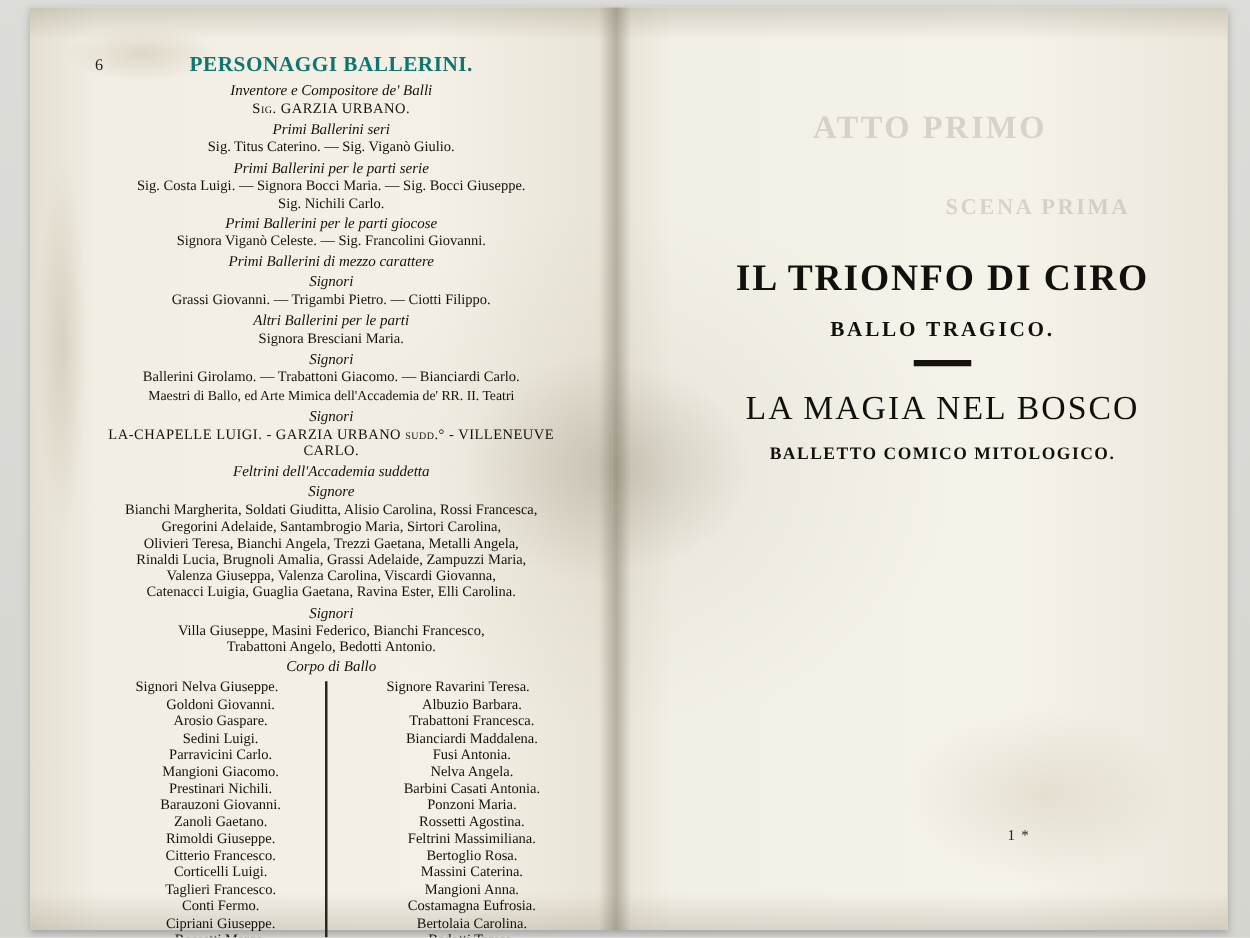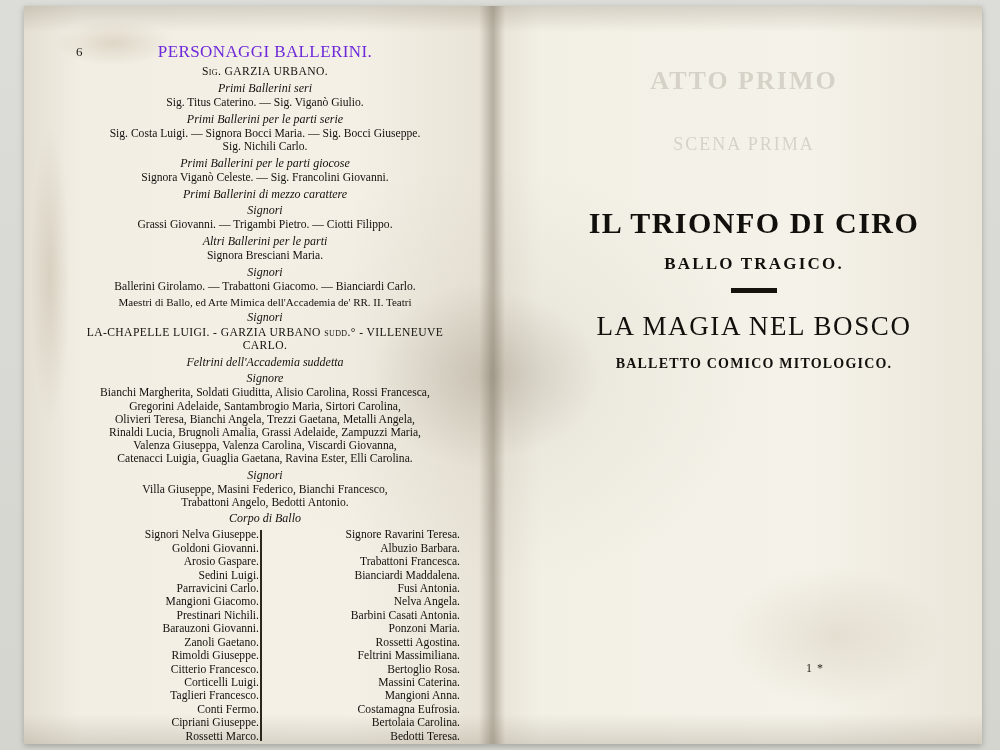--- a/index.html
+++ b/index.html
@@ -86,22 +86,22 @@
     position: absolute;
     left: 52px;
     top: 38px;
     font-size: 13px;
     color: #201c16;
   }
   .head-title {
     font-size: 17px;
     letter-spacing: 1.1px;
     margin: 6px 0 3px 0;
-    font-weight: 400;
-    color: #6d28d9;
+    font-weight: 700;
+    color: #0f766e;
   }
   .ital {
     font-style: italic;
     font-size: 12px;
     margin: 2px 0 1px 0;
   }
   .ital-sm {
     font-size: 11px;
     margin: 2px 0 0 0;
     text-align: center;
@@ -125,21 +125,21 @@
     justify-content: space-between;
     text-align: left;
     font-size: 11.4px;
     line-height: 1.16;
   }
   .corpo-col {
     width: 49%;
   }
   .corpo-col.first { padding-left: 2px; }
   .corpo-col.second { padding-left: 14px; }
-  .corpo-col .line { text-align: right; }
+  .corpo-col .line { text-align: center; }
   .corpo-col .line.indent { padding-left: 22px; }
   .corpo-divider {
     position: absolute;
     left: 190px;
     top: 2px;
     bottom: 2px;
     width: 2px;
     background: #2b261e;
   }
 
@@ -194,46 +194,48 @@
 
   
   .ghost {
     position: absolute;
     color: rgba(60,52,38,.16);
     font-family: "Liberation Serif", serif;
     text-align: center;
     pointer-events: none;
     user-select: none;
     letter-spacing: 2px;
+    margin-top: 21px;
   }
 </style>
 </head>
 <body>
 
 <div class="page-wrap">
   <div class="book">
 
     <div class="leaf leaf-left"></div>
     <div class="leaf leaf-right"></div>
     <div class="gutter"></div>
 
     <div class="stain" style="left:30px; top:14px; width:120px; height:46px; background:radial-gradient(ellipse,rgba(150,132,96,.22),rgba(150,132,96,0) 70%);"></div>
     <div class="stain" style="left:6px; top:120px; width:40px; height:300px; background:radial-gradient(ellipse,rgba(140,124,92,.20),rgba(140,124,92,0) 70%);"></div>
     <div class="stain" style="left:700px; top:560px; width:220px; height:140px; background:radial-gradient(ellipse,rgba(150,132,96,.16),rgba(150,132,96,0) 70%);"></div>
     <div class="edge-shadow-top"></div>
     <div class="edge-shadow-bottom"></div>
 
     <div class="ghost" style="left:560px; top:60px; width:320px; font-size:26px; font-weight:700;">ATTO PRIMO</div>
-    <div class="ghost" style="left:560px; top:128px; width:320px; font-size:18px; font-weight:400;">SCENA PRIMA</div>
+    <div class="ghost" style="left:560px; top:128px; width:320px; font-size:18px; font-weight:700;text-align:right;">SCENA PRIMA</div>
 
     <div class="folio">6</div>
 
     <div class="left-col">
       <div class="head-title smallcaps">PERSONAGGI BALLERINI.</div>
 
+      <div class="ital">Inventore e Compositore de' Balli</div>
       <div class="line smallcaps">Sig. GARZIA URBANO.</div>
       <div class="ital">Primi Ballerini seri</div>
       <div class="line">Sig. Titus Caterino. — Sig. Viganò Giulio.</div>
       <div class="ital">Primi Ballerini per le parti serie</div>
       <div class="line">Sig. Costa Luigi. — Signora Bocci Maria. — Sig. Bocci Giuseppe.</div>
       <div class="line">Sig. Nichili Carlo.</div>
       <div class="ital">Primi Ballerini per le parti giocose</div>
       <div class="line">Signora Viganò Celeste. — Sig. Francolini Giovanni.</div>
       <div class="ital">Primi Ballerini di mezzo carattere</div>
       <div class="ital">Signori</div>

